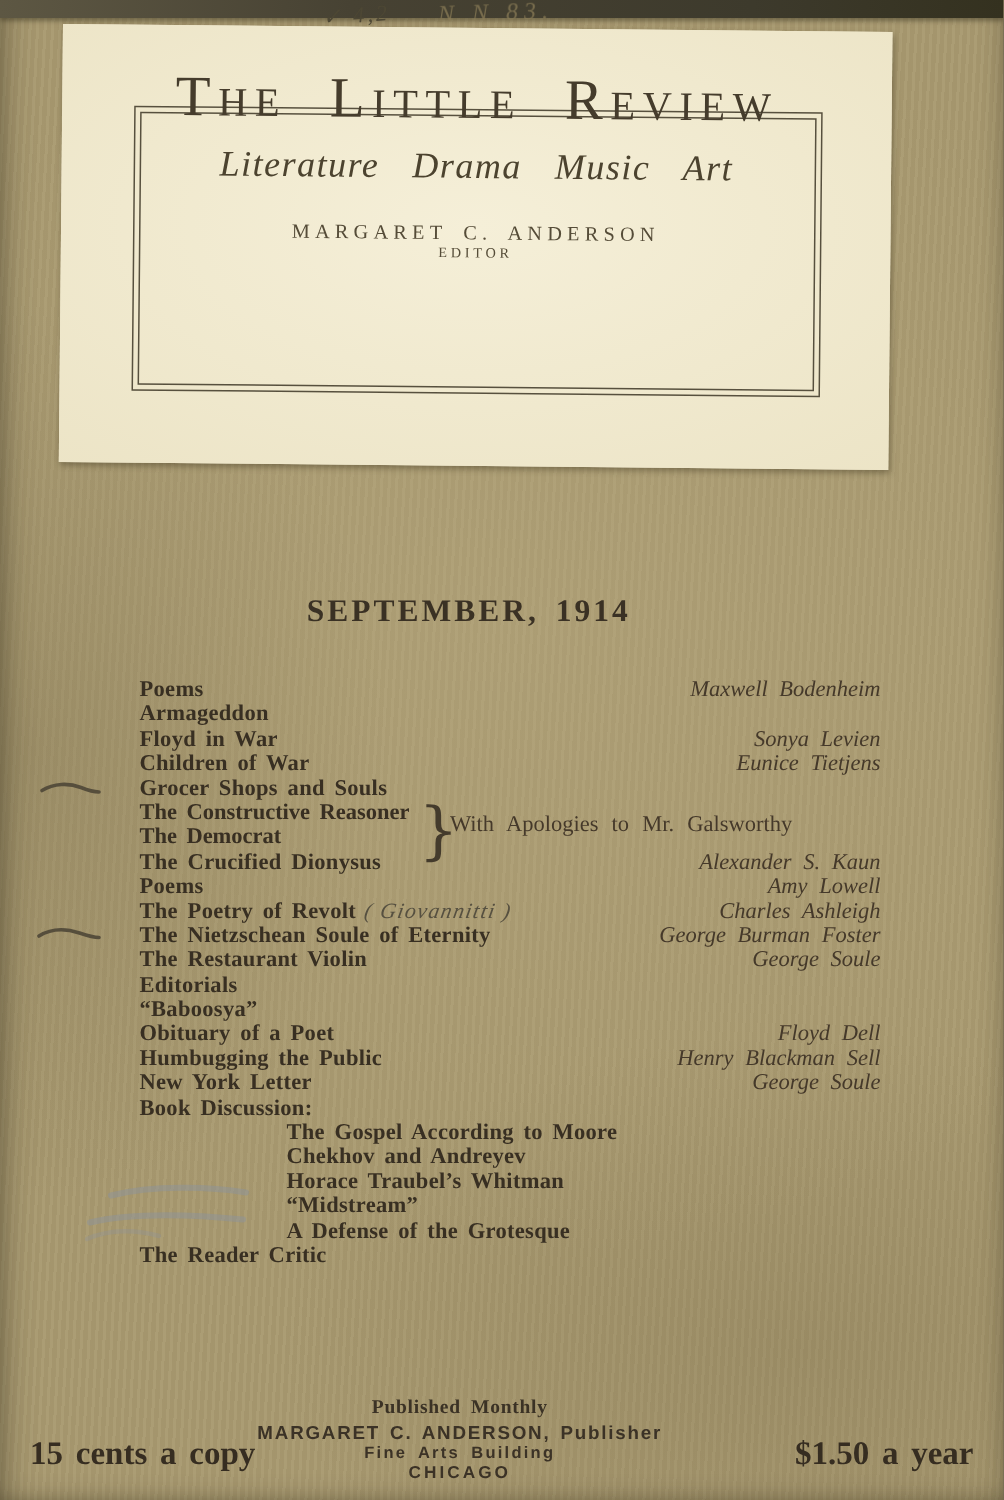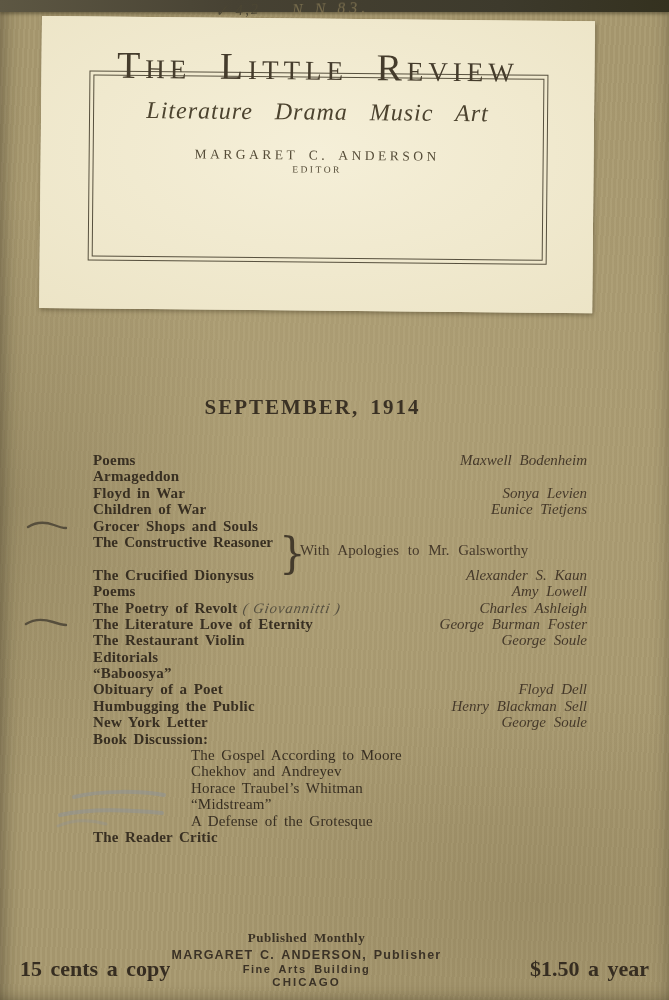--- a/index.html
+++ b/index.html
@@ -36,21 +36,21 @@
   .m-subtitle{margin-top:10px;font-style:italic;font-size:24px;color:#4c432f;word-spacing:15px;letter-spacing:1px;}
   .m-editor{margin-top:22px;font-size:13.5px;color:#554c38;letter-spacing:3.5px;word-spacing:4px;}
   .m-editorrole{margin-top:1px;font-size:9.5px;color:#554c38;letter-spacing:2.5px;text-align:center;}
   
   .issue-date{position:absolute;left:0;top:395px;width:669px;text-align:center;font-weight:bold;
     font-size:21px;letter-spacing:2px;color:#3a3124;transform:translateX(-22px);word-spacing:4px;}
   
   .toc{position:absolute;left:65px;top:452px;width:494px;font-size:15px;color:#382f22;margin-left:28px;}
   .trow{display:flex;align-items:baseline;height:16.4px;line-height:16.4px;white-space:nowrap;}
   .ttitle{font-weight:bold;word-spacing:2.5px;letter-spacing:.2px;}
-  .indent .ttitle{padding-left:98px;font-weight:normal;}
+  .indent .ttitle{padding-left:98px;font-weight:bold;}
   .tauthor{margin-left:auto;font-style:italic;font-weight:normal;color:#45392a;word-spacing:4px;}
   .hw-note{font-style:italic;color:#565040;font-size:14.5px;margin-left:6px;transform:skewX(-10deg);display:inline-block;letter-spacing:1px;}
   .toc-group{position:relative;height:32.8px;}
   .gline{height:16.4px;line-height:16.4px;font-weight:bold;word-spacing:2.5px;white-space:nowrap;}
   .gbrace{position:absolute;left:186px;top:-5px;font-size:42px;font-weight:300;color:#443b2c;font-family:"DejaVu Serif",serif;}
   .gnote{position:absolute;left:207px;top:8px;height:16.4px;line-height:16.4px;color:#45392a;word-spacing:5px;white-space:nowrap;}
   
   .mark-svg{position:absolute;}
   
   .published{position:absolute;left:0;top:930px;width:669px;text-align:center;transform:translateX(-28px);
@@ -121,39 +121,40 @@
       <span class="ttitle">Children of War</span>
       <span class="tauthor">Eunice Tietjens</span>
     </div>
     <div class="trow">
       <span class="ttitle">Grocer Shops and Souls</span>
       <span class="tauthor"></span>
     </div>
 
     <div class="toc-group">
       <div class="gline">The Constructive Reasoner</div>
+      <div class="gline">The Democrat</div>
       <div class="gbrace">}</div>
       <div class="gnote">With Apologies to Mr. Galsworthy</div>
     </div>
 
     <div class="trow">
       <span class="ttitle">The Crucified Dionysus</span>
       <span class="tauthor">Alexander S. Kaun</span>
     </div>
     <div class="trow">
       <span class="ttitle">Poems</span>
       <span class="tauthor">Amy Lowell</span>
     </div>
     <div class="trow">
       <span class="ttitle">The Poetry of Revolt</span>
       <span class="hw-note">( Giovannitti )</span>
       <span class="tauthor">Charles Ashleigh</span>
     </div>
     <div class="trow">
-      <span class="ttitle">The Literature Love of Eternity</span>
+      <span class="ttitle">The Nietzschean Soule of Eternity</span>
       <span class="tauthor">George Burman Foster</span>
     </div>
     <div class="trow">
       <span class="ttitle">The Restaurant Violin</span>
       <span class="tauthor">George Soule</span>
     </div>
     <div class="trow">
       <span class="ttitle">Editorials</span>
       <span class="tauthor"></span>
     </div>

